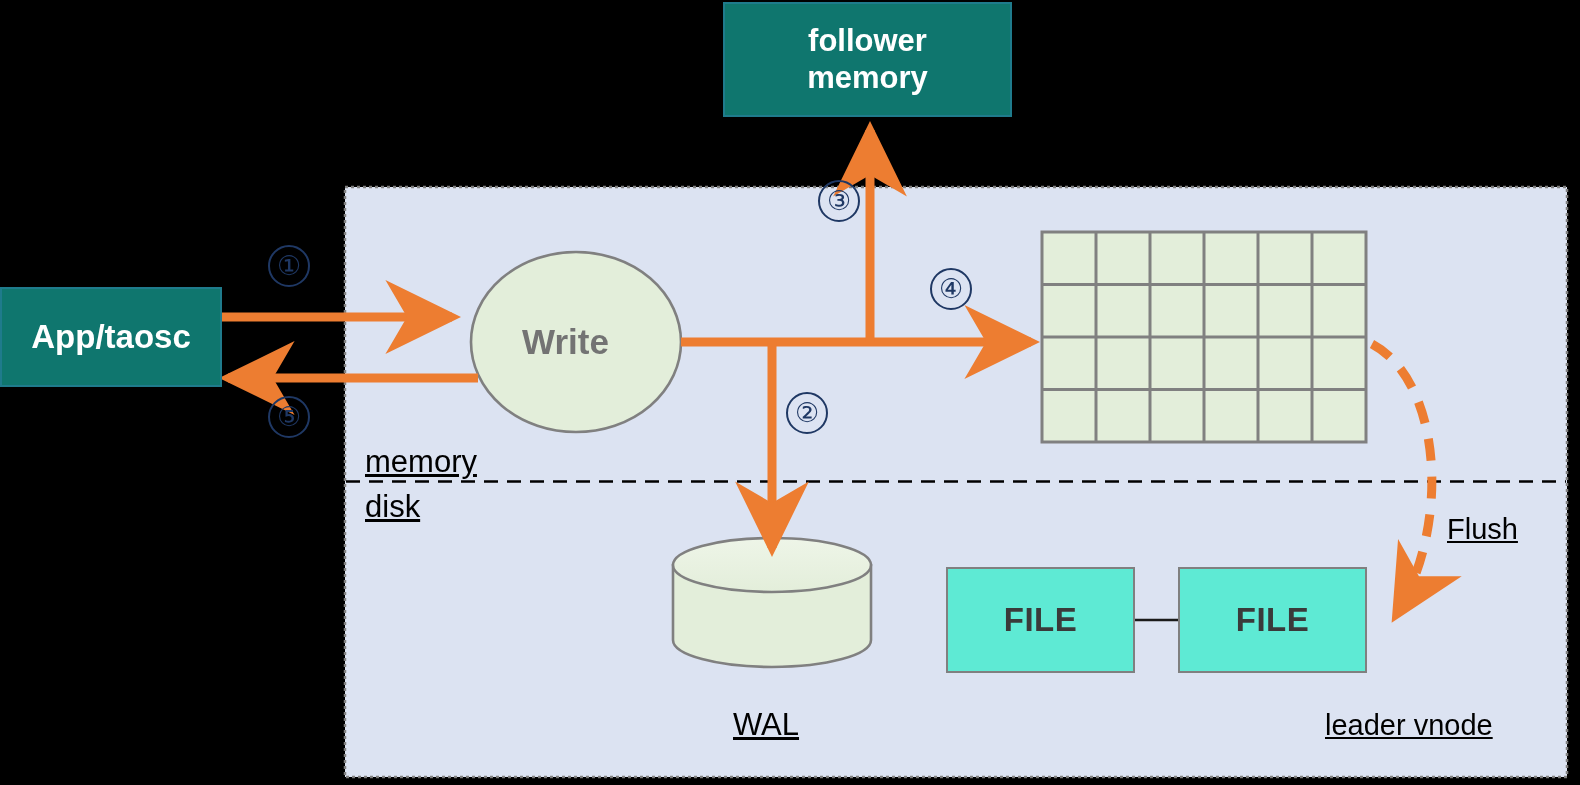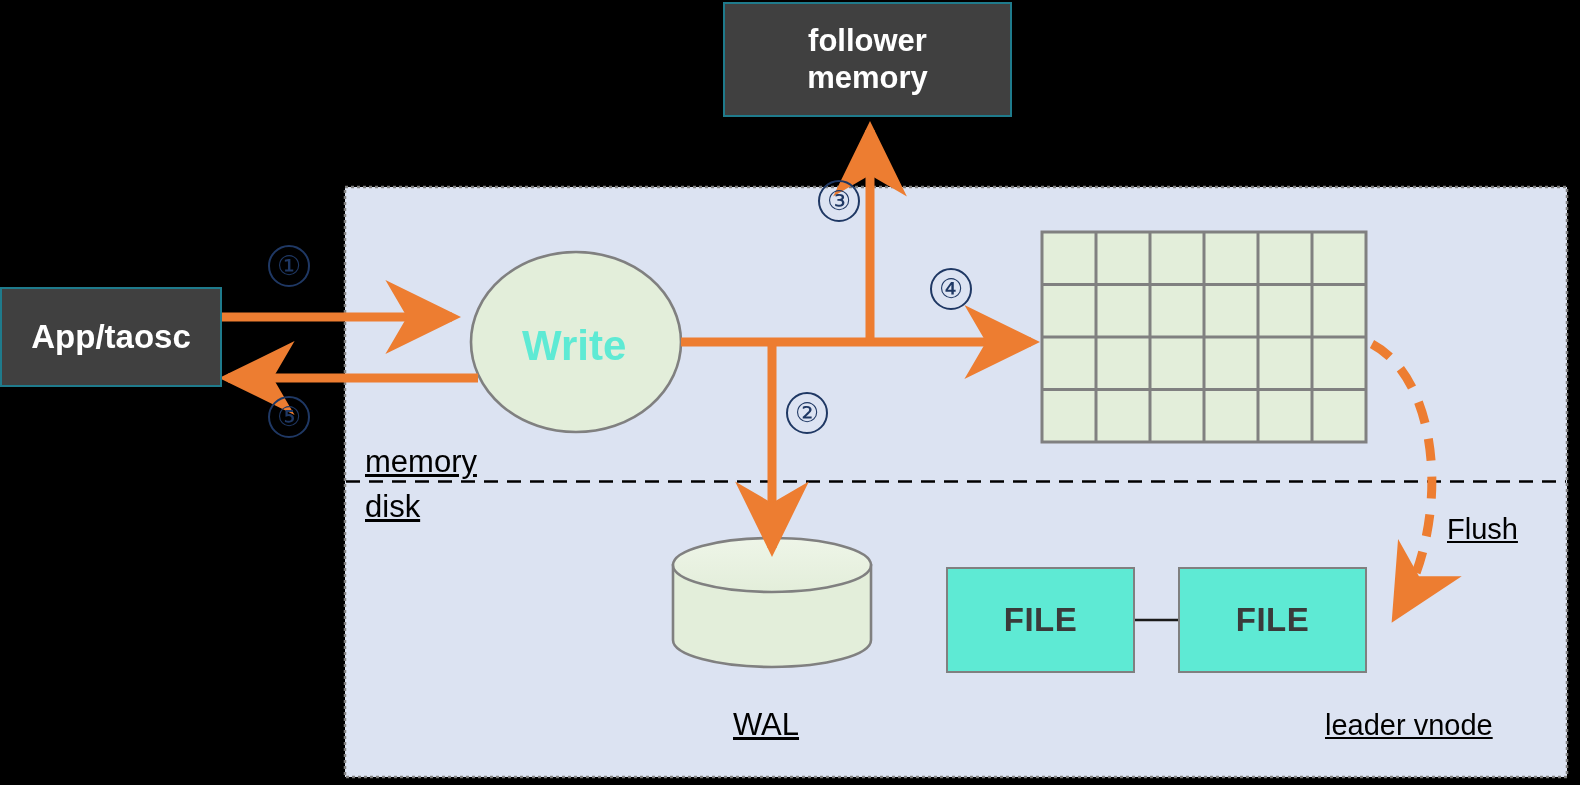--- a/index.html
+++ b/index.html
@@ -17,21 +17,21 @@
   }
   svg.layer {
     position: absolute;
     left: 0;
     top: 0;
     width: 1580px;
     height: 785px;
   }
   .blue-box {
     position: absolute;
-    background: #404040;
+    background: #0f766e;
     border: 2px solid #1f7b8c;
     box-sizing: border-box;
     display: flex;
     align-items: center;
     justify-content: center;
     color: #ffffff;
     font-weight: bold;
   }
   .blue-box span { display: block; line-height: 1.18; }
   .green-box {
@@ -63,23 +63,23 @@
     color: #1f3864;
     font-size: 27px;
     display: flex;
     align-items: center;
     justify-content: center;
     box-sizing: border-box;
     font-family: "Liberation Serif", serif;
   }
   .write-label {
     position: absolute;
-    color: #5eead4;
+    color: #737373;
     font-weight: bold;
-    font-size: 42px;
+    font-size: 35px;
     white-space: nowrap;
   }
 </style>
 </head>
 <body>
 
 <div id="stage">
 
   <svg class="layer" viewBox="0 0 1580 785">
     <defs>

